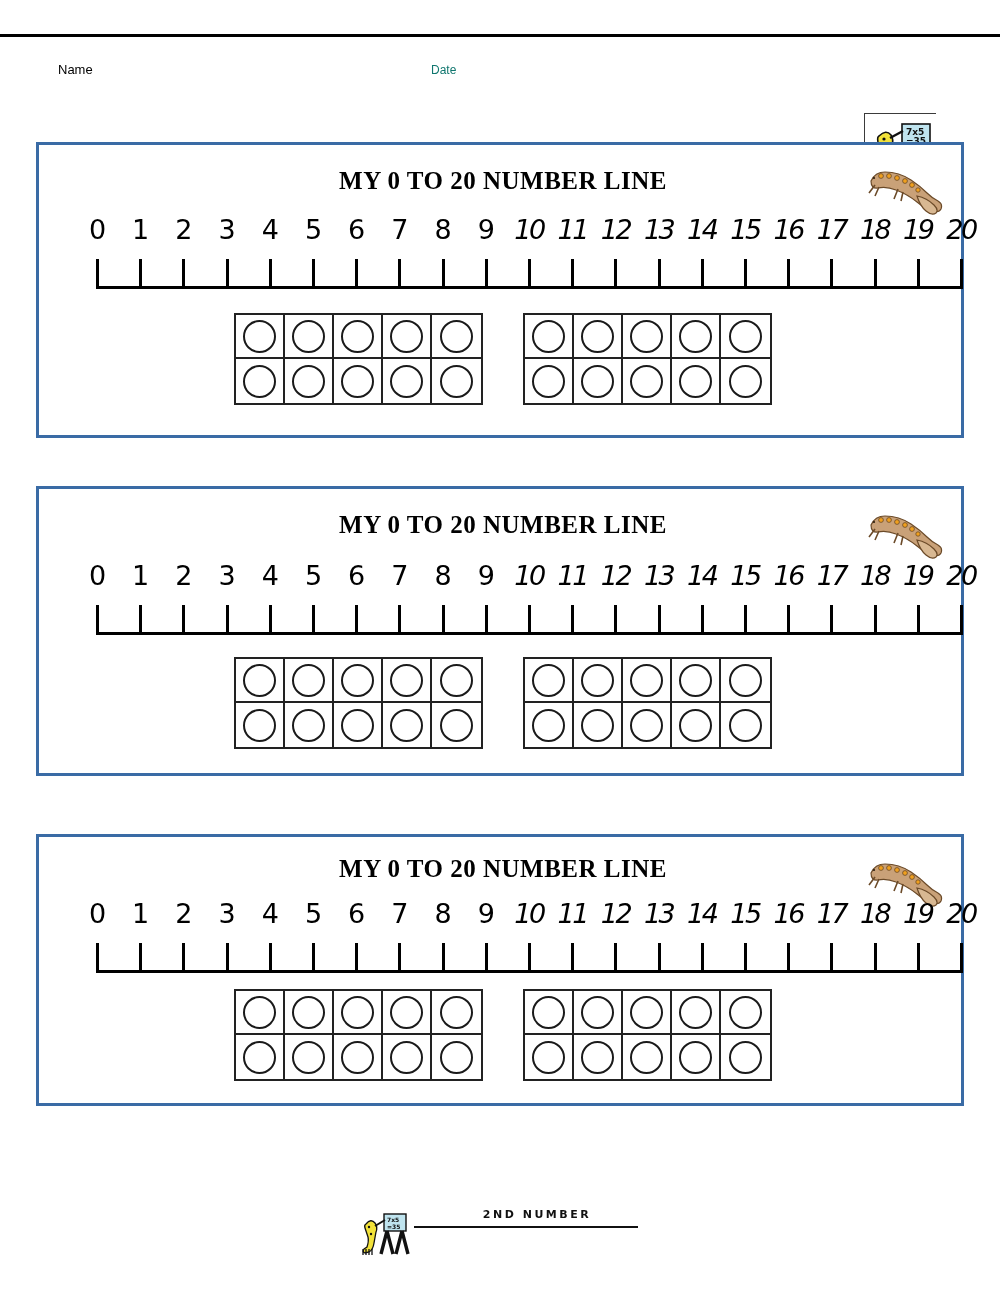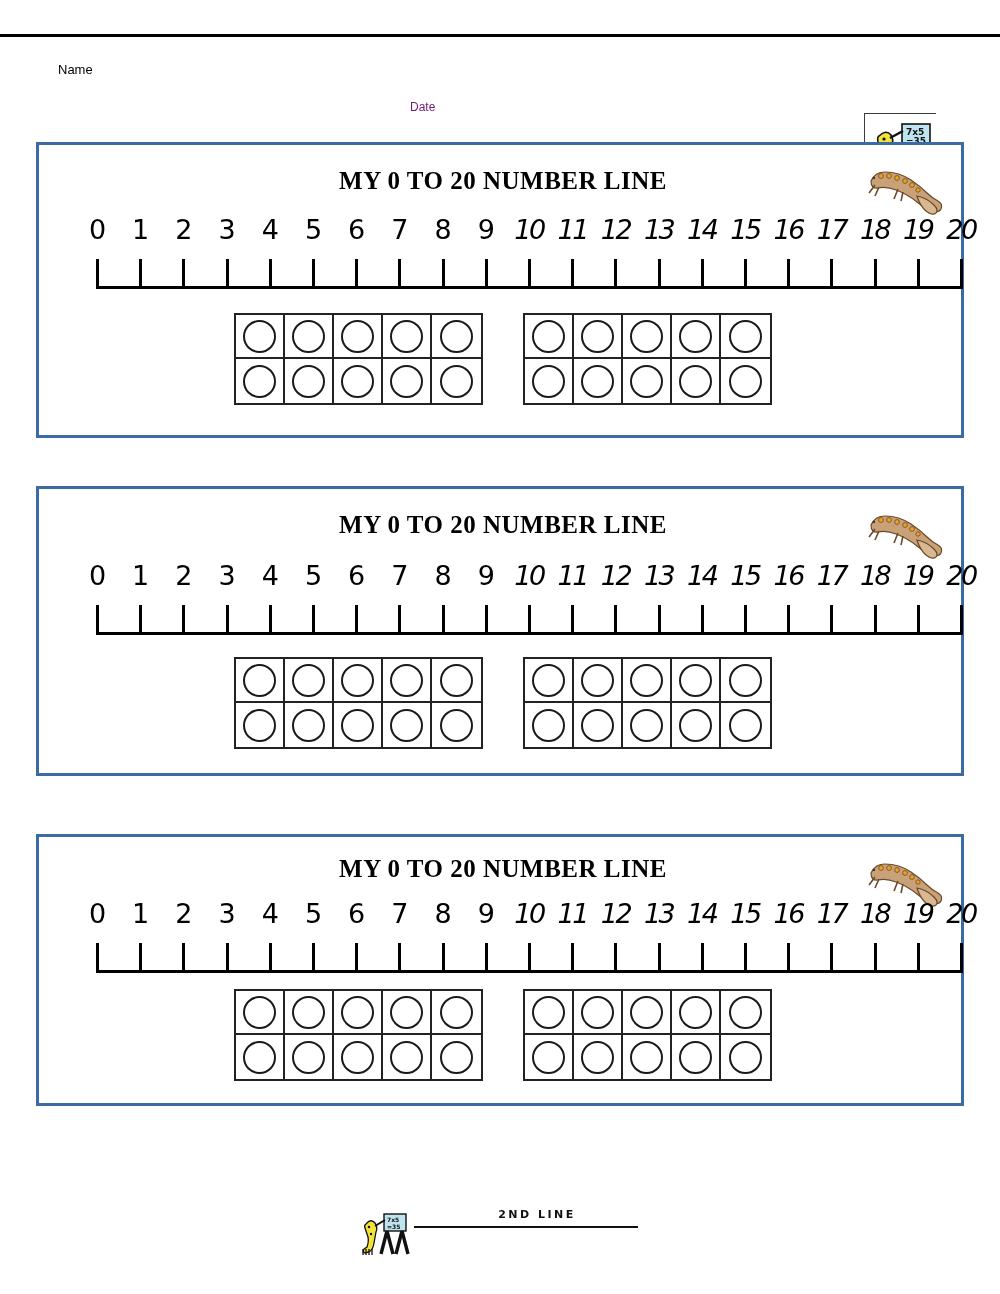--- a/index.html
+++ b/index.html
@@ -36,26 +36,25 @@
   .hdr-name {
     position: absolute;
     left: 58px;
     top: 7px;
     font-size: 13px;
     color: #000;
     font-family: "Liberation Sans", sans-serif;
   }
   .hdr-date {
     position: absolute;
-    left: 410px;
+    left: 431px;
     top: 8px;
     font-size: 12px;
-    color: #701a75;
+    color: #0f766e;
     font-family: "Liberation Sans", sans-serif;
-    margin-top: 37px;
   }
 
   
   .logo-box {
     position: absolute;
     left: 864px;
     top: 58px;
     width: 72px;
     height: 68px;
     border: 1.5px solid #3b3b3b;
@@ -718,16 +717,16 @@
       <rect x="24" y="4" width="22" height="17" fill="#bfe4ef" stroke="#111" stroke-width="1.4"></rect>
       <text x="27" y="12" font-family="DejaVu Sans, sans-serif" font-size="6" font-weight="700" fill="#111">7x5</text>
       <text x="27" y="19" font-family="DejaVu Sans, sans-serif" font-size="6" font-weight="700" fill="#111">=35</text>
       <path d="M27 21 L21 44 M27 21 L33 44 M42 21 L36 44 M42 21 L48 44" stroke="#111" stroke-width="3.4" fill="none"></path>
       <path d="M6 14 q5 -6 9 -1 q3 4 1 9 l-2 11 q-1 7 -5 9 l-4 1 q-3 -1 -1 -4 l3 -2 q2 -6 1 -10 l-3 -9 q-1 -3 1 -4 z" fill="#f2e23a" stroke="#111" stroke-width="1.3"></path>
       <path d="M15 16 L25 10" stroke="#111" stroke-width="2" fill="none"></path>
       <circle cx="9" cy="17" r="1.2" fill="#111"></circle>
       <circle cx="11" cy="24" r="1.2" fill="#111"></circle>
       <path d="M3 39 L3 45 M6 39 L6 45 M9 39 L9 45 M12 39 L12 45" stroke="#111" stroke-width="1.3"></path>
     </svg>
-    <div class="footer-grade">2ND LINE</div>
+    <div class="footer-grade">2ND NUMBER</div>
     <div class="footer-rule"></div>
   </div>
 </div>
 
 </body></html>

